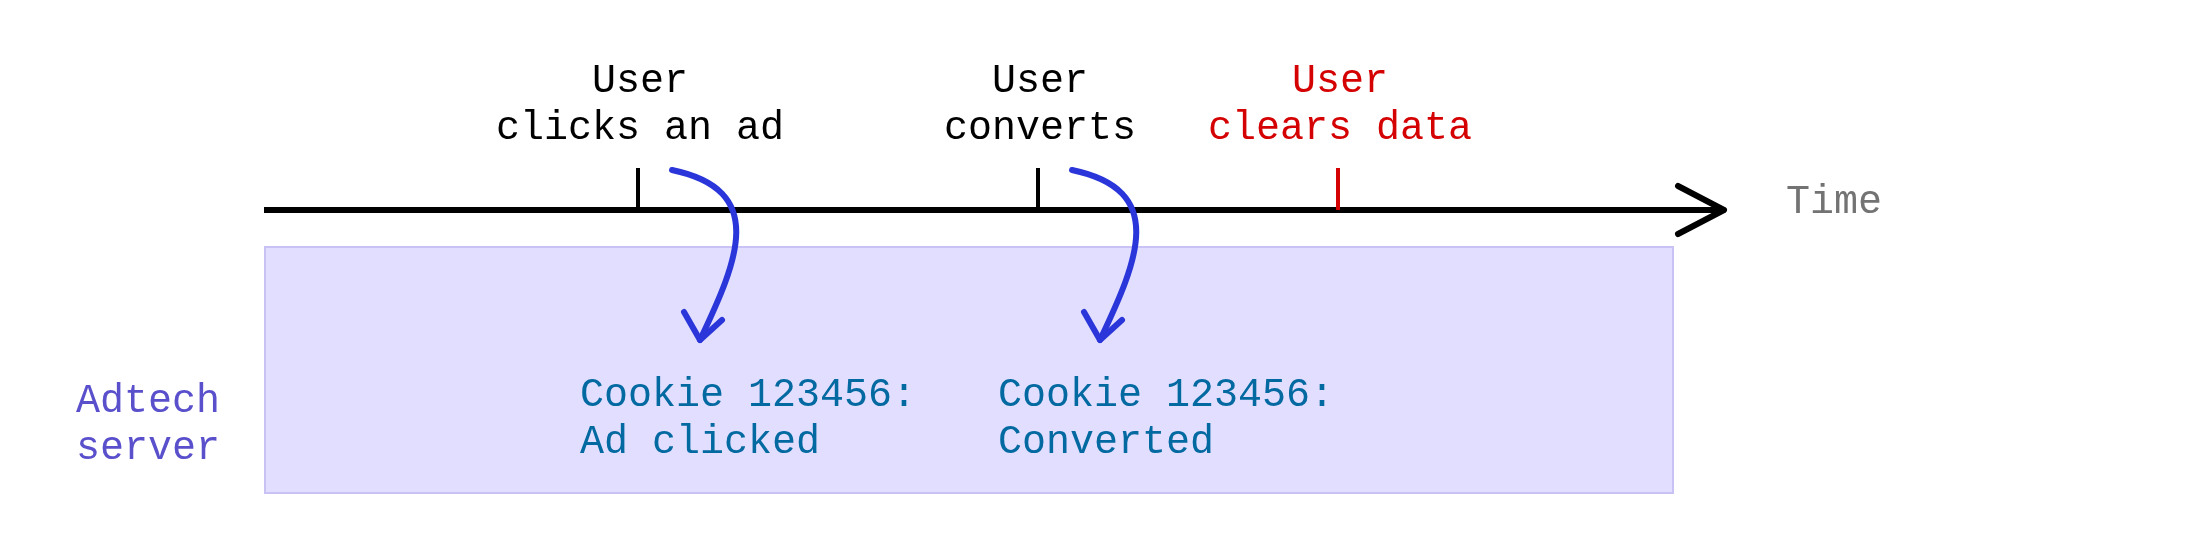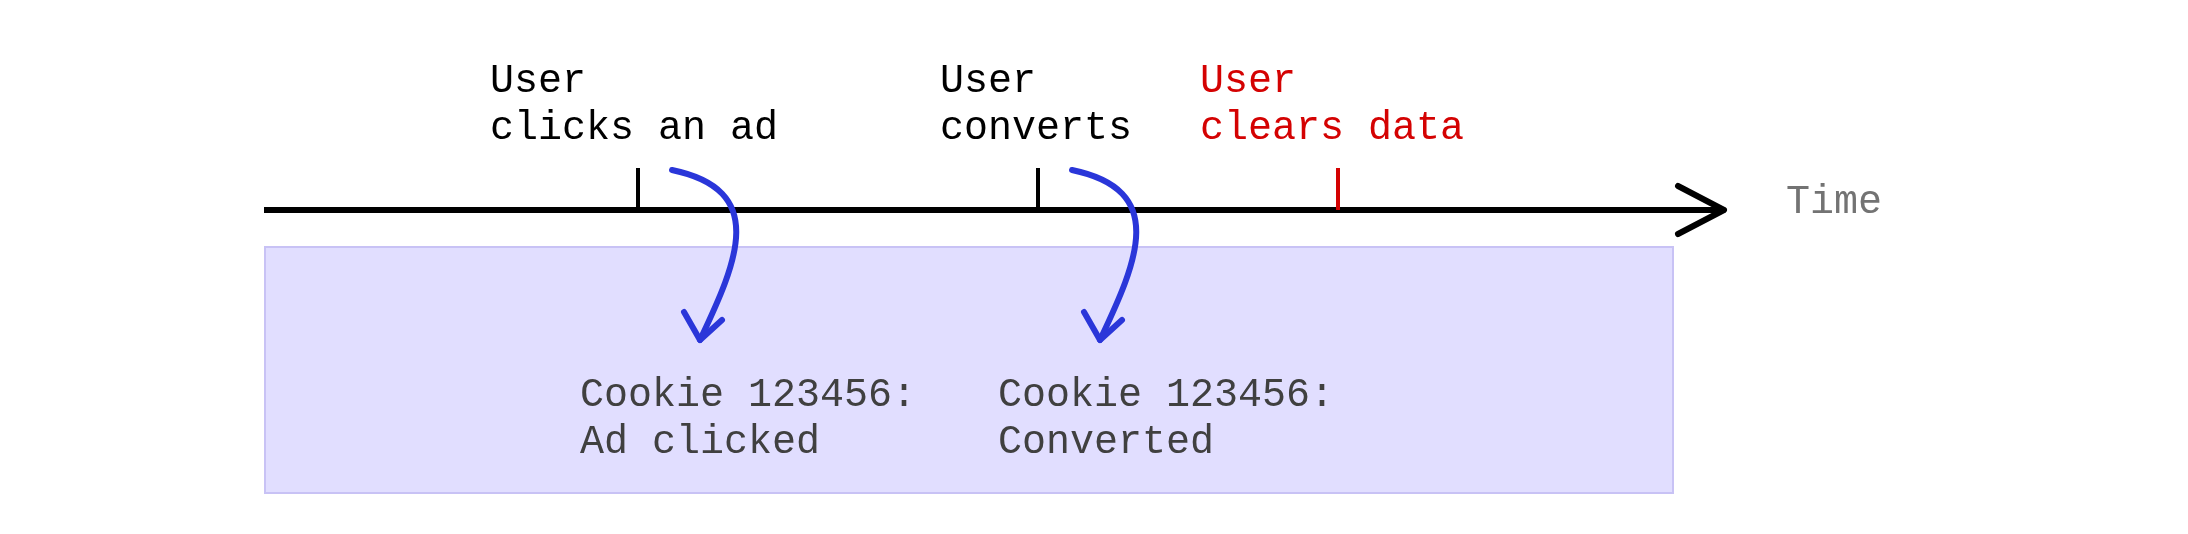--- a/index.html
+++ b/index.html
@@ -13,25 +13,25 @@
   .stage {
     position: relative;
     width: 2188px;
     height: 534px;
   }
   .label {
     position: absolute;
     font-size: 40px;
     line-height: 1.18;
     white-space: pre;
-    text-align: left;
+    text-align: center;
   }
   .black { color: #000000; }
   .red   { color: #d40202; }
-  .blue  { color: #404040; }
+  .blue  { color: #0369a1; }
   .purple{ color: #5a50cc; }
 
   .server-box {
     position: absolute;
     left: 264px;
     top: 246px;
     width: 1410px;
     height: 248px;
     background: #e1deff;
     border: 2px solid #c8c2f5;
@@ -83,20 +83,22 @@
 
   <div class="label black" style="left:490px; top:58px; width:300px;">User
 clicks an ad</div>
 
   <div class="label black" style="left:940px; top:58px; width:200px;">User
 converts</div>
 
   <div class="label red" style="left:1200px; top:58px; width:280px;">User
 clears data</div>
 
+  <div class="label purple" style="left:76px; top:378px; text-align:left;">Adtech
+server</div>
 
   <div class="label blue" style="left:580px; top:372px; text-align:left;">Cookie 123456:
 Ad clicked</div>
 
   <div class="label blue" style="left:998px; top:372px; text-align:left;">Cookie 123456:
 Converted</div>
 
 </div>
 
 </body></html>

